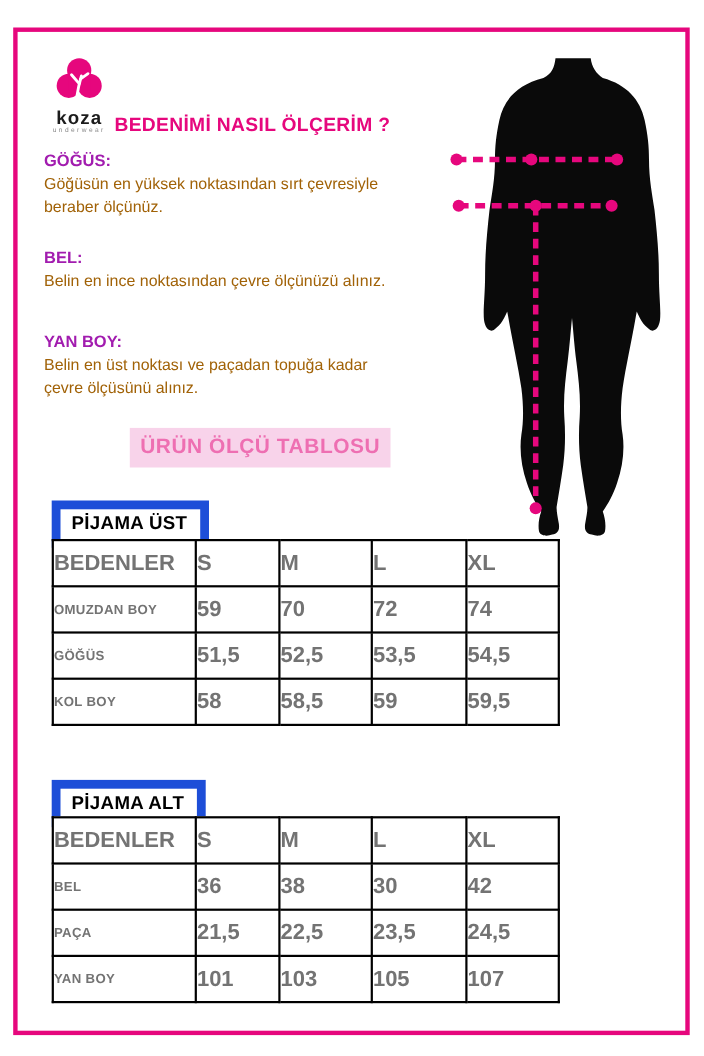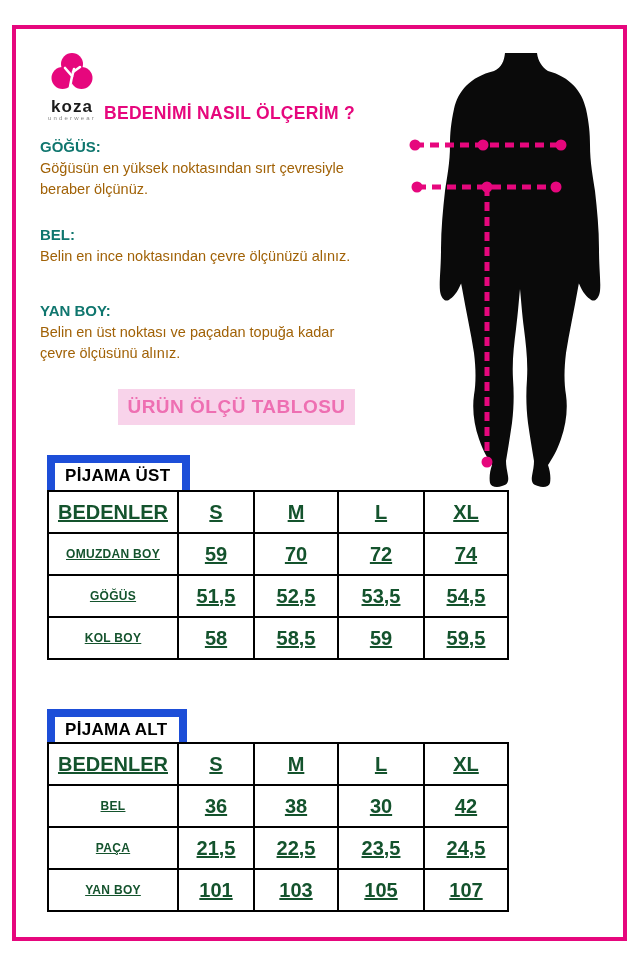--- a/index.html
+++ b/index.html
@@ -8,42 +8,42 @@
   .frame{position:absolute;left:12px;top:25px;width:615px;height:916px;box-sizing:border-box;
          border:4px solid #e6077d;}
   
   .logo{position:absolute;left:40px;top:52px;width:64px;text-align:center;}
   .logo-name{font-size:17px;font-weight:bold;color:#1c1c1c;letter-spacing:1px;line-height:16px;margin-top:1px;}
   .logo-sub{font-size:6px;color:#888;letter-spacing:2.2px;line-height:7px;}
   
   .title{position:absolute;left:104px;top:103px;margin:0;font-size:17.5px;font-weight:bold;
          color:#e6077d;letter-spacing:.3px;}
   .instr{position:absolute;left:40px;}
-  .instr-label{font-size:15px;font-weight:bold;color:#0f766e;margin-bottom:3px;}
+  .instr-label{font-size:15px;font-weight:bold;color:#a21caf;margin-bottom:3px;}
   .instr-text{font-size:14.5px;color:#a16207;line-height:21px;}
   #instr-0{top:138px;width:355px;}
   #instr-1{top:226px;width:400px;}
   #instr-2{top:302px;width:330px;}
   
   .section-title{position:absolute;left:118px;top:389px;width:237px;height:36px;line-height:36px;
                  background:#f8d3ea;color:#ee6fb2;font-size:19px;font-weight:bold;text-align:center;
                  letter-spacing:.5px;}
   
   .figure{position:absolute;left:398px;top:50px;}
   
   .tbl-title{position:absolute;left:47px;display:inline-block;border:8px solid #1d4ed8;background:#fff;
              font-size:17px;font-weight:bold;color:#000;padding:3px 12px 4px 10px;letter-spacing:.3px;}
   #tbl-title-0{top:455px;}
   #tbl-title-1{top:709px;}
   .size-table{position:absolute;left:47px;width:460px;border-collapse:collapse;table-layout:fixed;
               background:#fff;}
   #table-0{top:490px;}
   #table-1{top:742px;}
-  .size-table th,.size-table td{border:2px solid #000;text-align:center;vertical-align:middle;
-              color:#14532d;padding:0;text-decoration:underline;}
+  .size-table th,.size-table td{border:2px solid #000;text-align:left;vertical-align:middle;
+              color:#737373;padding:0;}
   .size-table .hdr{height:40px;font-size:20px;font-weight:bold;}
   .size-table .row-label{height:40px;font-size:12px;font-weight:bold;letter-spacing:.3px;}
   .size-table .val{height:40px;font-size:20px;font-weight:bold;}
 </style>
 </head>
 <body>
 
 <div id="canvas">
 
   <div class="frame"></div>

